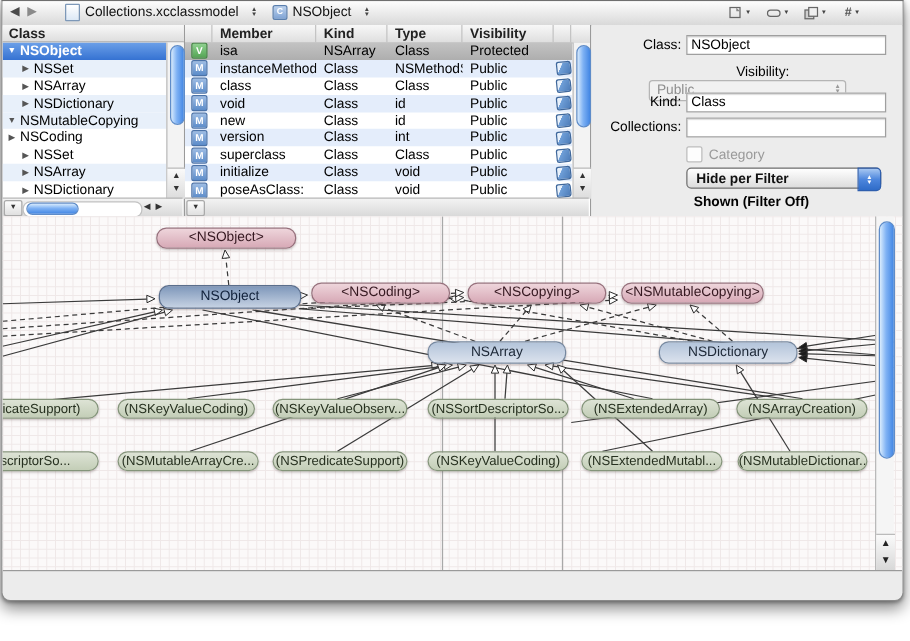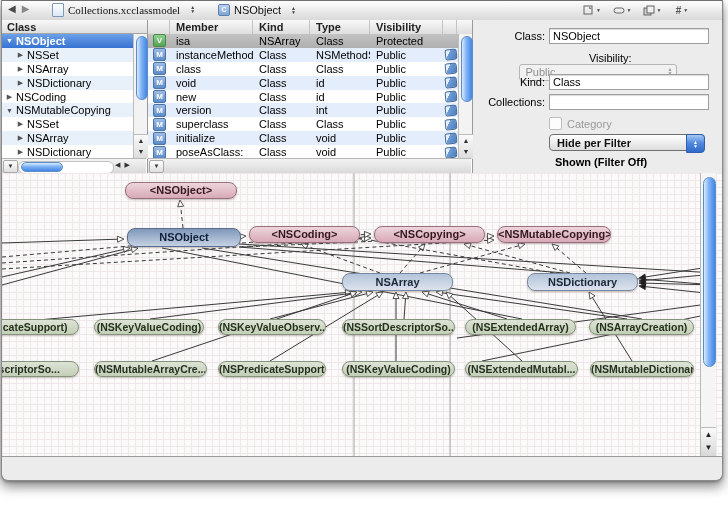--- a/index.html
+++ b/index.html
@@ -80,21 +80,21 @@
   .filterpop .cap{position:absolute;right:-1px;top:-1px;width:17px;height:17px;border-radius:0 4px 4px 0;
        background:linear-gradient(#a8c8f2,#4d86dd 50%,#2f6cc8);border:1px solid #2f5fae;display:flex;flex-direction:column;
        align-items:center;justify-content:center;line-height:4px;font-size:5px;color:#fff;}
   .istatus{position:absolute;font-size:11px;color:#000;font-weight:bold;}
   
   .diagram{position:absolute;left:0;top:172px;width:720px;height:283px;overflow:hidden;
        background-color:#fbf9f9;
        background-image:linear-gradient(#efe8e8 1px,transparent 1px),linear-gradient(90deg,#efe8e8 1px,transparent 1px);
        background-size:7px 7px;border-bottom:1px solid #9a9a9a;}
   .diagram svg{position:absolute;left:0;top:0;}
-  .node{position:absolute;border-radius:8px;border:1px solid;text-align:center;font-weight:bold;
+  .node{position:absolute;border-radius:8px;border:1px solid;text-align:center;font-weight:normal;
        white-space:nowrap;overflow:hidden;box-shadow:0 1px 2px rgba(90,70,70,.35);}
   .node.protocol{height:15px;line-height:15px;font-size:11px;background:linear-gradient(#eed5db,#d7a9b6);
        border-color:#96707c;color:#351820;}
   .node.klass{height:16px;line-height:16px;font-size:11px;background:linear-gradient(#b3c4da,#dbe2ed);
        border-color:#76889f;color:#1c2736;}
   .node.klassdark{height:17px;line-height:17px;font-size:11px;background:linear-gradient(#7e97ba,#c6d2e3);
        border-color:#5a6e8c;color:#10203a;}
   .node.category{height:14px;line-height:14px;font-size:10.5px;background:linear-gradient(#dde3d5,#c3ceb7);
        border-color:#84947a;color:#26301f;}
   .dg-vscroll{position:absolute;right:7px;top:0;width:15px;height:283px;background:#f5f5f5;border-left:1px solid #b9b9b9;box-sizing:border-box;}
@@ -123,21 +123,21 @@
 </style>
 </head>
 <body>
 
 <div class="window">
 
   <div class="toolbar">
     <div class="navbtns">
       <span>◀</span><span style="color:#8a8a8a;">▶</span>
     </div>
-    <div class="popup" style="left:46px;font-family:Liberation Serif, serif;">
+    <div class="popup" style="left:46px;">
       <span class="doc-ic"></span>
       <span>Collections.xcclassmodel</span>
       <span class="updown">
           <span>▲</span>
           <span>▼</span>
         </span>
     </div>
     <div class="popup" style="left:212px;">
       <span class="cls-ic">C</span>
       <span>NSObject</span>
@@ -188,27 +188,27 @@
             <span>NSSet</span>
           </div>
           <div class="lrow" style="padding-left: 14px;">
             <span class="disc">▶</span>
             <span>NSArray</span>
           </div>
           <div class="lrow stripe" style="padding-left: 14px;">
             <span class="disc">▶</span>
             <span>NSDictionary</span>
           </div>
-          <div class="lrow" style="padding-left: 3px;">
-            <span class="disc">▶</span>
-            <span>NSCoding</span>
-          </div>
           <div class="lrow stripe" style="padding-left: 3px;">
             <span class="disc">▼</span>
             <span>NSMutableCopying</span>
+          </div>
+          <div class="lrow" style="padding-left: 3px;">
+            <span class="disc">▶</span>
+            <span>NSCoding</span>
           </div>
           <div class="lrow" style="padding-left: 14px;">
             <span class="disc">▶</span>
             <span>NSSet</span>
           </div>
           <div class="lrow stripe" style="padding-left: 14px;">
             <span class="disc">▶</span>
             <span>NSArray</span>
           </div>
           <div class="lrow" style="padding-left: 14px;">

